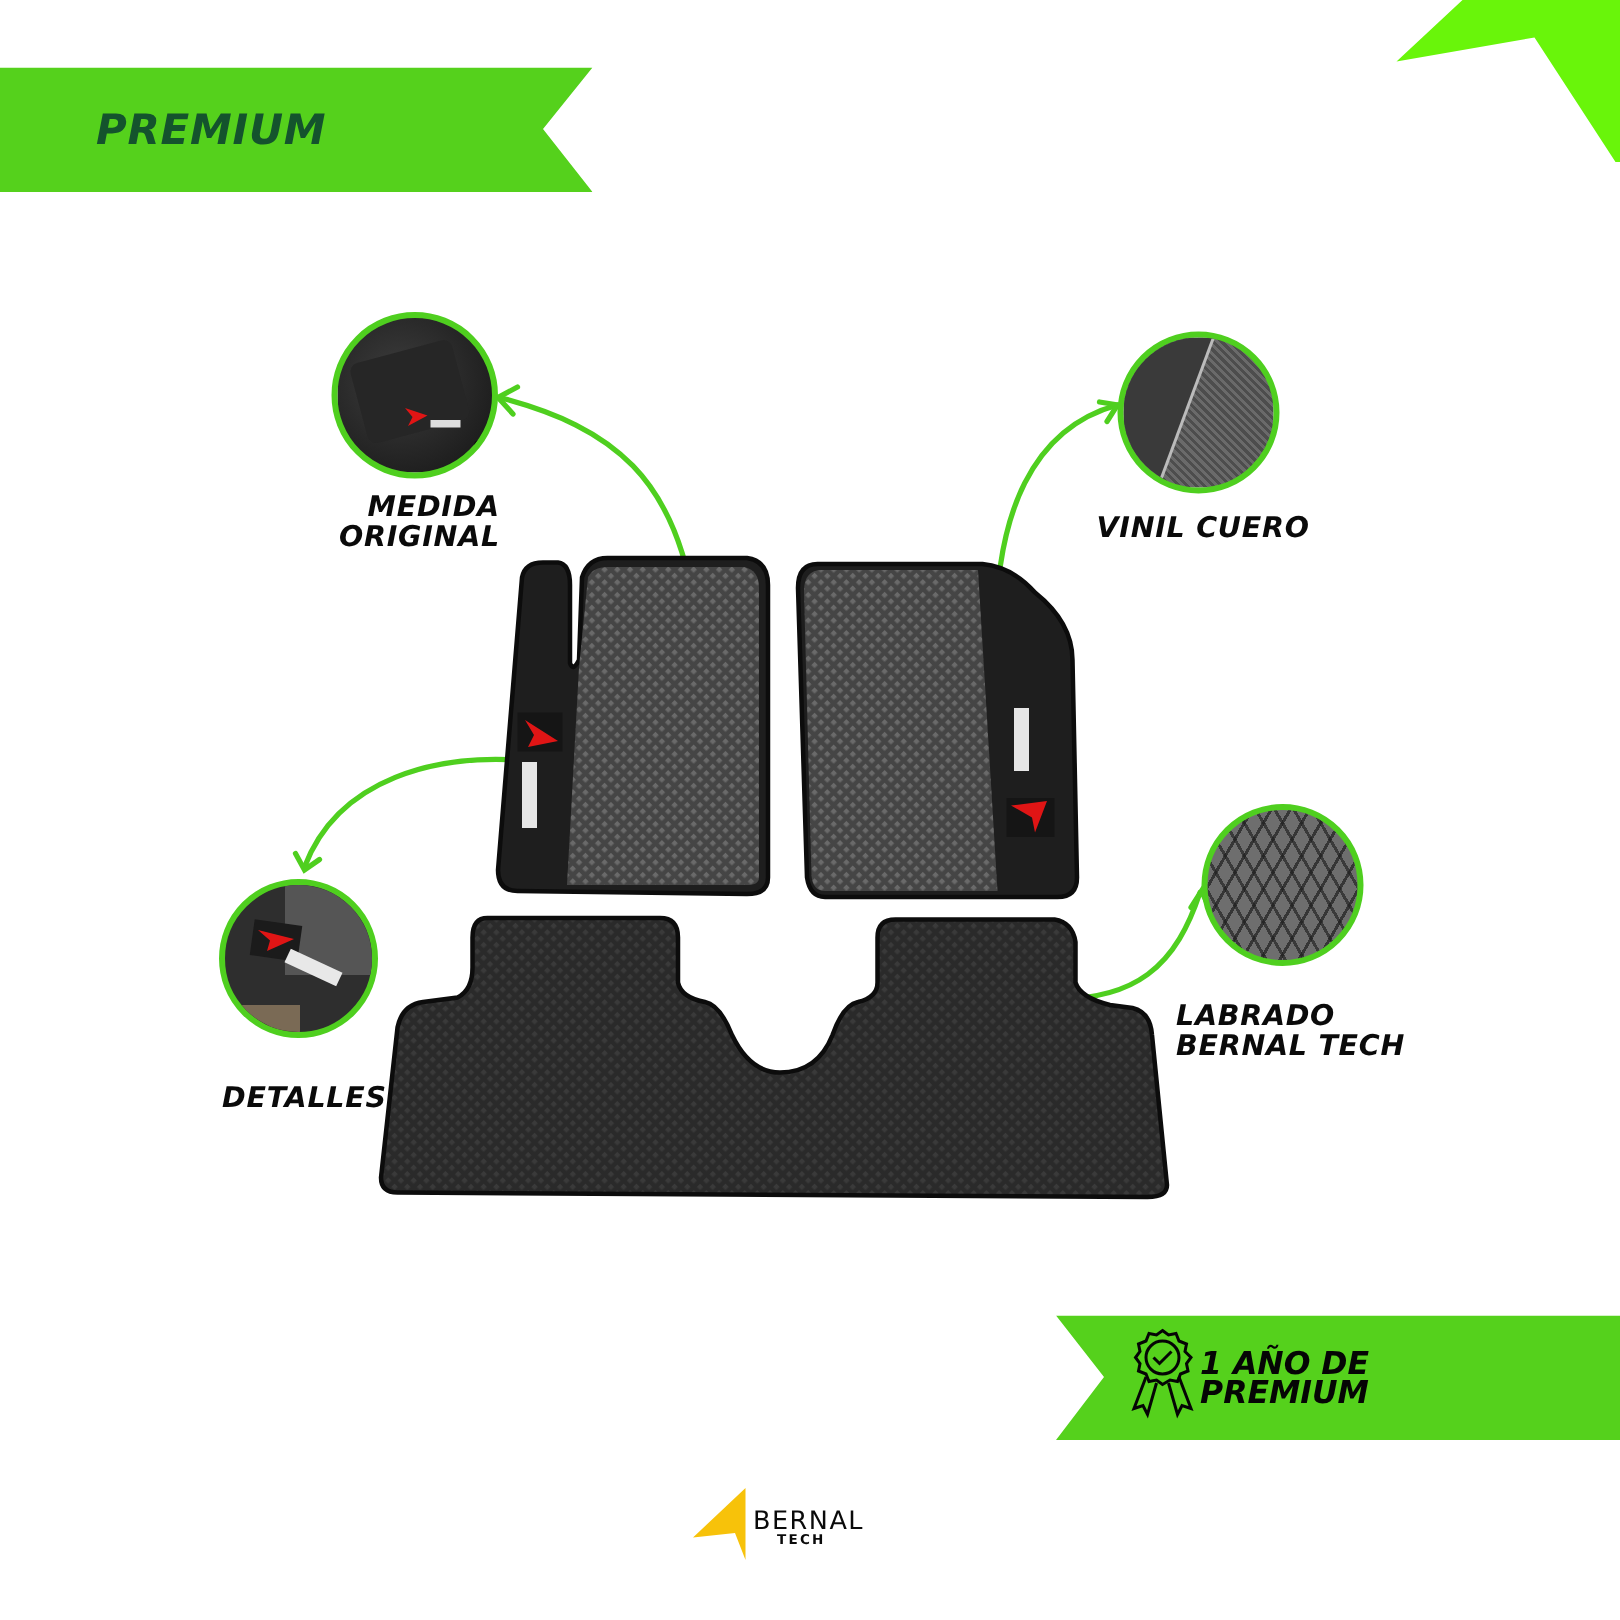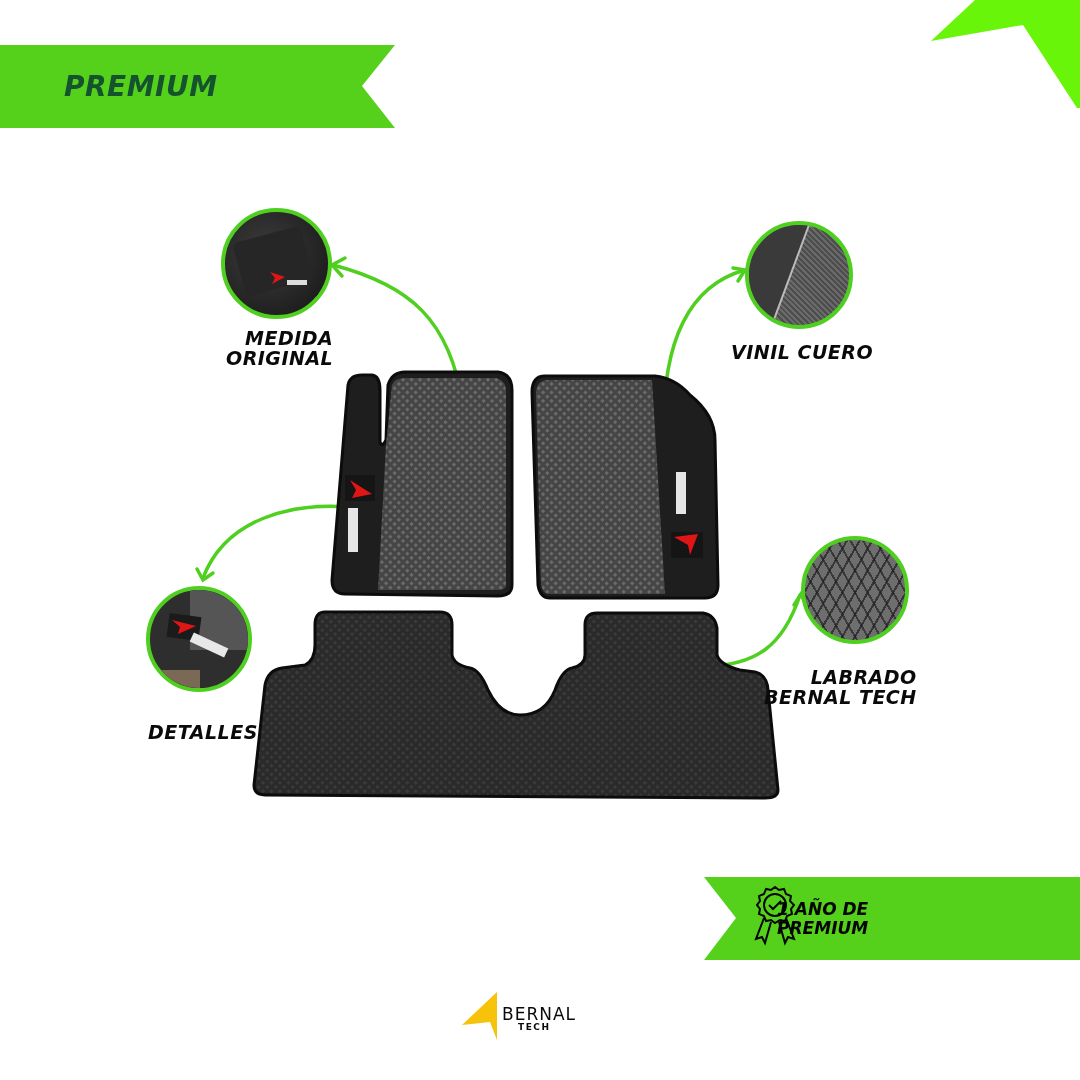--- a/index.html
+++ b/index.html
@@ -1,20 +1,20 @@
 <!DOCTYPE html>
 <html><head>
 <meta charset="utf-8">
 <style>
   html, body { margin:0; padding:0; }
   body { width:1080px; height:1080px; background:#ffffff; position:relative; overflow:hidden; font-family:"Liberation Sans", "DejaVu Sans", sans-serif; }
   .abs { position:absolute; }
   .label { position:absolute; font-weight:900; font-style:italic; color:#0a0a0a; font-size:19px; letter-spacing:0.5px; line-height:20px; text-transform:uppercase; font-family:"DejaVu Sans", sans-serif; }
   .premium-text { position:absolute; left:64px; top:70px; font-size:28px; font-weight:900; font-style:italic; font-family:"DejaVu Sans", sans-serif; color:#14532d; letter-spacing:0.5px; }
-  .warranty-text { position:absolute; left:777px; top:900px; font-size:17px; font-weight:900; font-style:italic; font-family:"DejaVu Sans", sans-serif; color:#050505; line-height:19px; text-align:center; }
+  .warranty-text { position:absolute; left:800px; top:900px; font-size:21px; font-weight:900; font-style:italic; font-family:"DejaVu Sans", sans-serif; color:#050505; line-height:19px; text-align:center; }
   .circle { position:absolute; border-radius:50%; border:4px solid #4fcf1f; overflow:hidden; box-sizing:border-box; }
   svg { display:block; }
 </style>
 </head>
 <body>
 
 <div class="abs" style="left:0;top:45px;width:395px;height:83px;">
   <svg width="395" height="83">
     <polygon points="0,0 395,0 362,41 395,83 0,83" fill="#55d11c"></polygon>
   </svg>
@@ -110,21 +110,21 @@
 <div class="label" style="left:226px;top:328px;text-align:right;">
   <div>MEDIDA</div>
   <div>ORIGINAL</div>
 </div>
 <div class="label" style="left:731px;top:342px;">
   <div>VINIL CUERO</div>
 </div>
 <div class="label" style="left:148px;top:722px;">
   <div>DETALLES</div>
 </div>
-<div class="label" style="left:764px;top:667px;text-align:right;">
+<div class="label" style="left:784px;top:667px;text-align:left;">
   <div>LABRADO</div>
   <div>BERNAL TECH</div>
 </div>
 
 <div class="abs" style="left:704px;top:877px;width:376px;height:83px;">
   <svg width="376" height="83">
     <polygon points="0,0 376,0 376,83 0,83 32,41" fill="#55d11c"></polygon>
   </svg>
 </div>
 <svg class="abs" style="left:748px;top:884px;" width="56" height="66">

